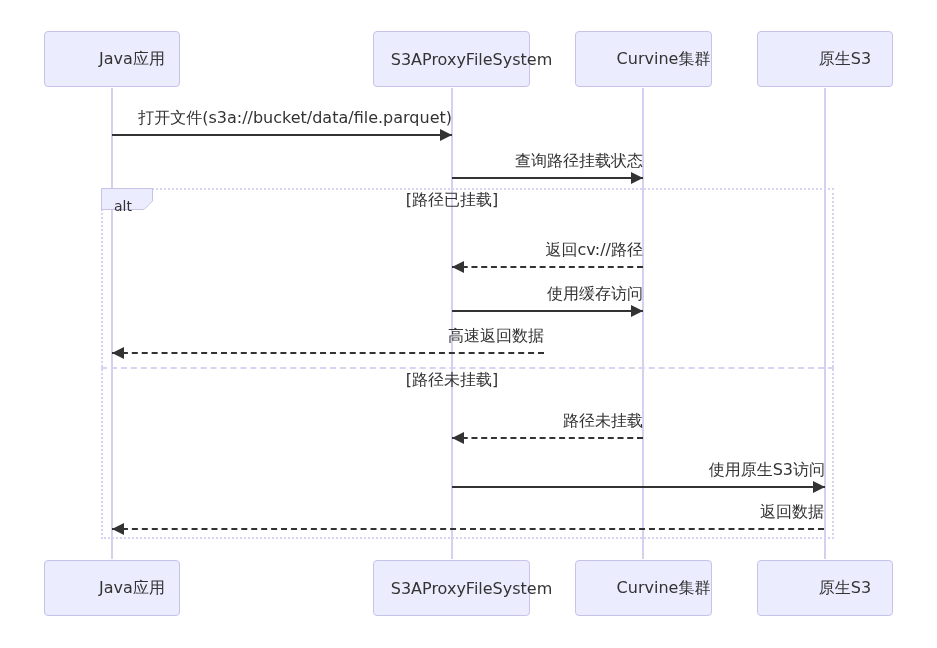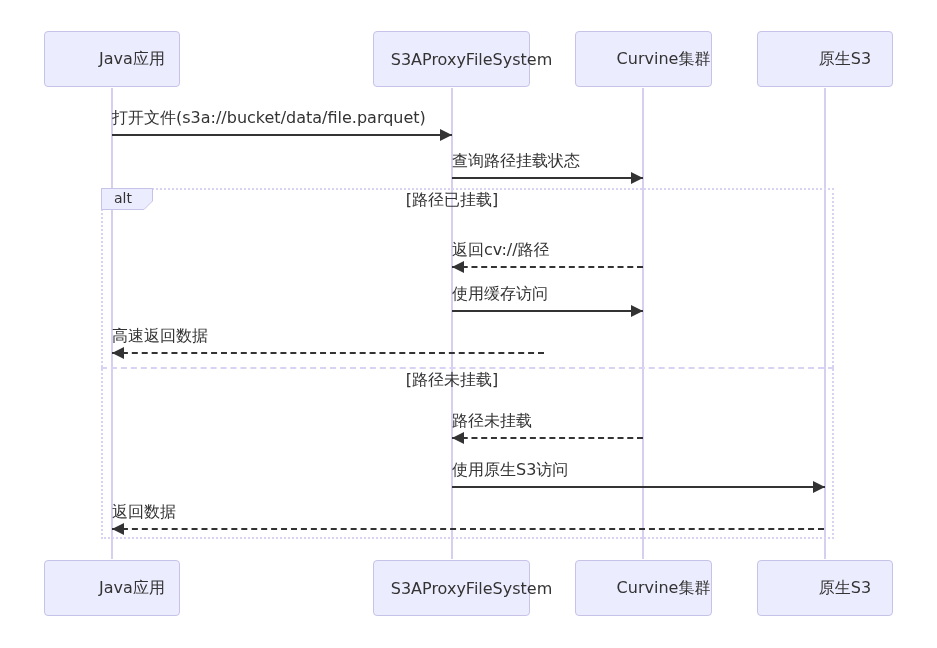--- a/index.html
+++ b/index.html
@@ -42,35 +42,35 @@
     position:absolute;
     left:101px;top:367px;width:733px;height:0;
     border-top:2px dashed #d9d2f2;
     z-index:2;
   }
   .alt-label-shape{
     position:absolute;left:101px;top:188px;
     z-index:4;
   }
   .alt-label-text{
-    position:absolute;left:101px;top:188px;width:44px;height:20px;
+    position:absolute;left:101px;top:196px;width:44px;height:20px;
     text-align:center;font-size:14px;line-height:20px;color:#333333;
     z-index:5;
   }
   .alt-cond{
     position:absolute;width:200px;
     text-align:center;font-size:16px;color:#333333;
     white-space:nowrap;
     z-index:4;
   }
   
   .msg{position:absolute;height:32px;z-index:3;}
   .msg .lbl{
     position:absolute;left:0;right:0;bottom:12px;
-    text-align:left;font-size:16px;color:#333333;
+    text-align:right;font-size:16px;color:#333333;
     white-space:nowrap;
   }
   .msg .line{
     position:absolute;left:0;right:0;bottom:5px;height:0;
   }
   .msg .line.solid{border-top:2px solid #333333;}
   .msg .line.dashed{border-top:2px dashed #333333;}
   .msg .arr{
     position:absolute;bottom:0;width:0;height:0;
     border-top:6px solid transparent;

